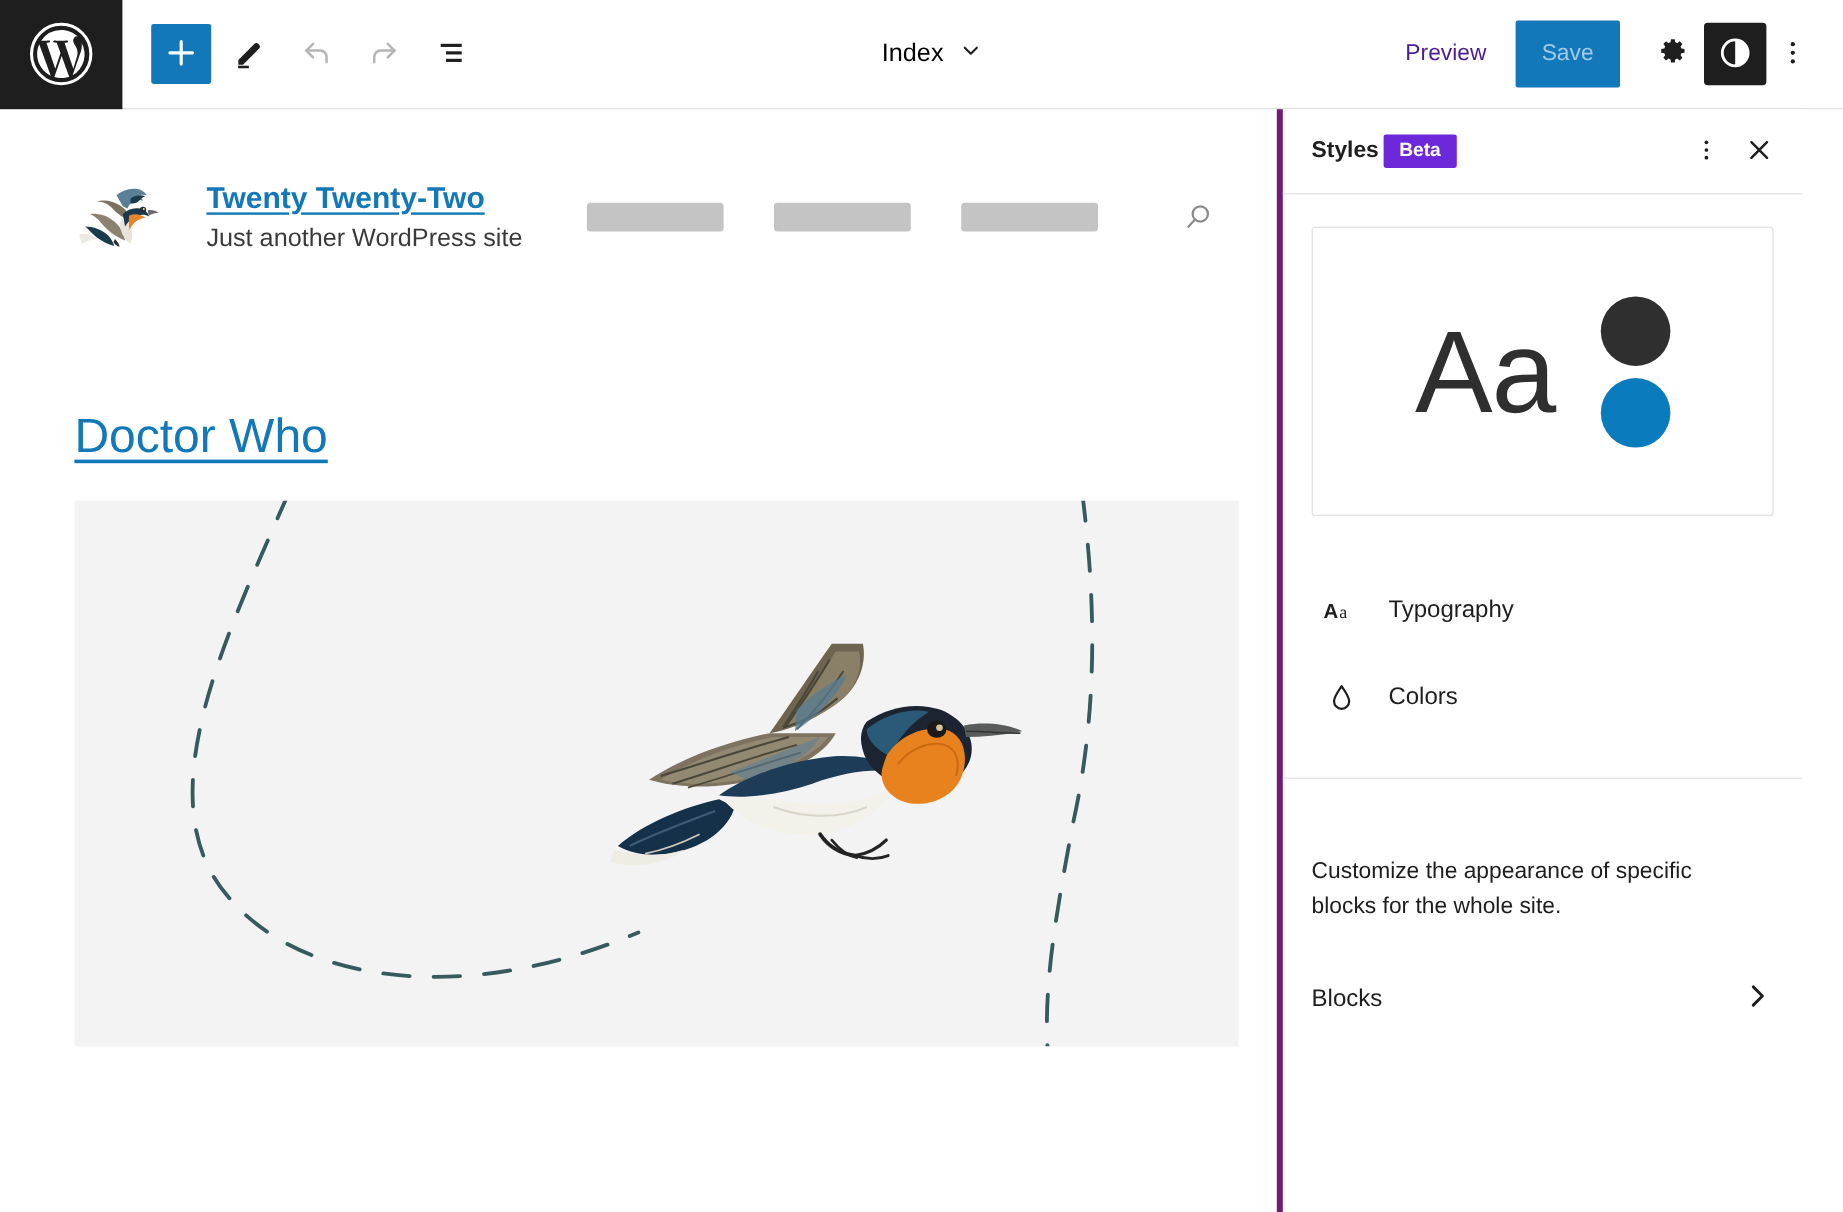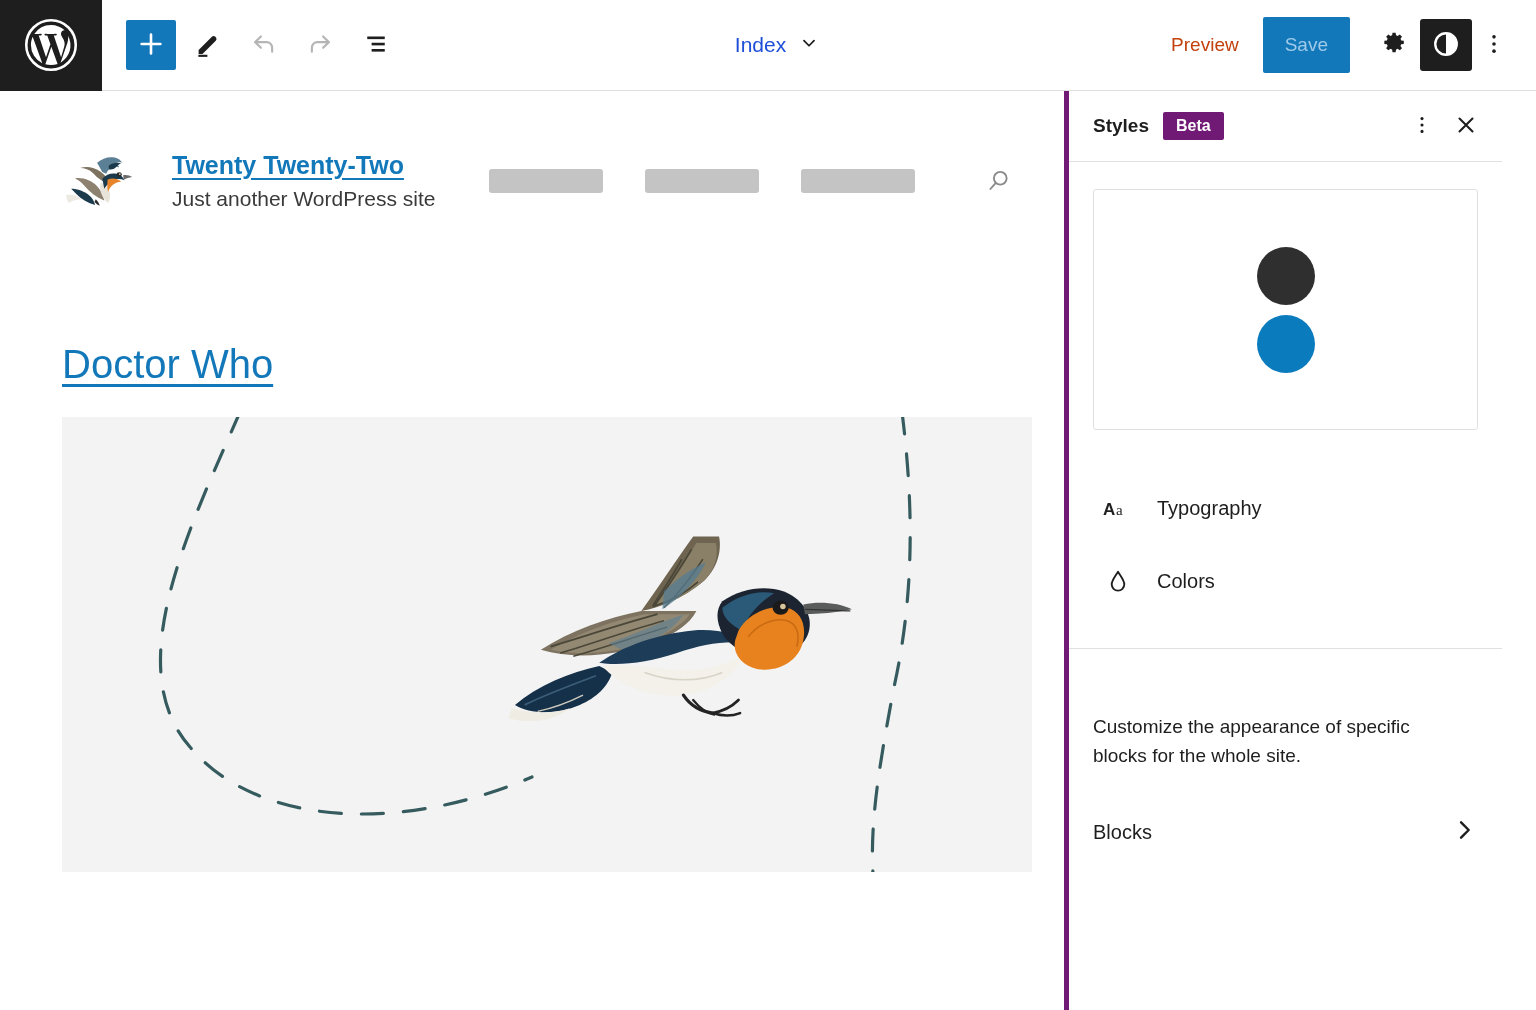--- a/index.html
+++ b/index.html
@@ -51,32 +51,32 @@
 
   .tb-center {
     flex: 1 1 auto;
     display: flex; align-items: center; justify-content: center;
     gap: 4px;
   }
   .doc-title-btn {
     display: flex; align-items: center; gap: 12px;
     background: transparent; border: none;
     font-family: "Liberation Sans", sans-serif;
-    font-size: 21px; color: #1d4ed8;
+    font-size: 21px; color: #000000;
     cursor: pointer; padding: 8px 12px; border-radius: 2px;
   }
 
   .tb-right {
     display: flex; align-items: center;
     gap: 0px;
     padding-right: 20px;
     flex: 0 0 auto;
   }
   .preview-link {
-    font-size: 19px; color: #c2410c;
+    font-size: 19px; color: #4c1d95;
     background: transparent; border: none;
     cursor: pointer;
     padding: 10px 16px;
     font-family: "Liberation Sans", sans-serif;
     margin-right: 8px;
   }
   .save-btn {
     background: #1378b9;
     color: #9fcae9;
     border: none; border-radius: 2px;
@@ -179,25 +179,25 @@
     height: 71px;
     display: flex; align-items: center;
     padding: 0 14px 0 24px;
     border-bottom: 1px solid #e0e0e0;
   }
   .sb-title {
     font-size: 19px; font-weight: bold;
     color: #1e1e1e;
   }
   .beta-badge {
-    background: #701a75; color: #ffffff;
+    background: #6d28d9; color: #ffffff;
     font-size: 16px; font-weight: bold;
     padding: 5px 13px;
     border-radius: 2px;
-    margin-left: 14px;
+    margin-left: 4px;
   }
   .sb-header-spacer { flex: 1 1 auto; }
   .sb-icon-btn {
     width: 44px; height: 44px;
     display: flex; align-items: center; justify-content: center;
     background: transparent; border: none; cursor: pointer;
     border-radius: 2px; padding: 0;
   }
 
   .preview-card {
@@ -483,20 +483,21 @@
     <button class="sb-icon-btn" title="Close">
       <span>
         <svg width="26" height="26" viewBox="0 0 24 24" fill="none">
           <path d="M6 6 18 18M18 6 6 18" stroke="#1e1e1e" stroke-width="1.9" stroke-linecap="round"></path>
         </svg>
       </span>
     </button>
   </div>
 
   <div class="preview-card">
+    <span class="preview-aa">Aa</span>
     <span class="preview-dots">
       <span class="dot" style="background:#2f2f2f"></span>
       <span class="dot" style="background:#0a7bbd"></span>
     </span>
   </div>
 
   <div class="sb-menu">
 
     <div class="sb-menu-item">
       <span class="sb-menu-icon">

